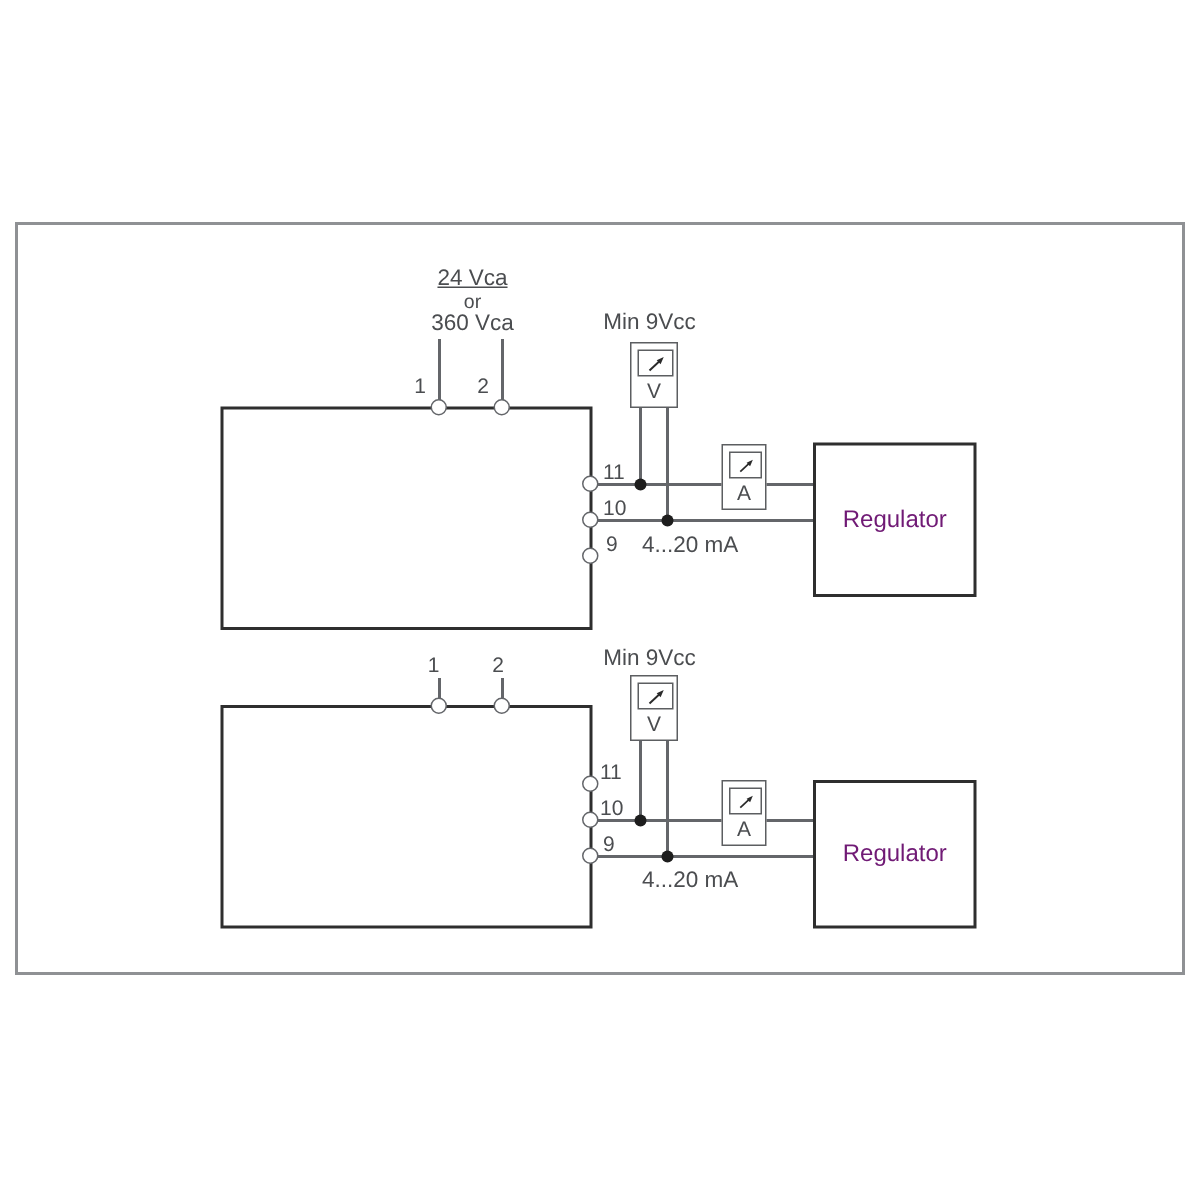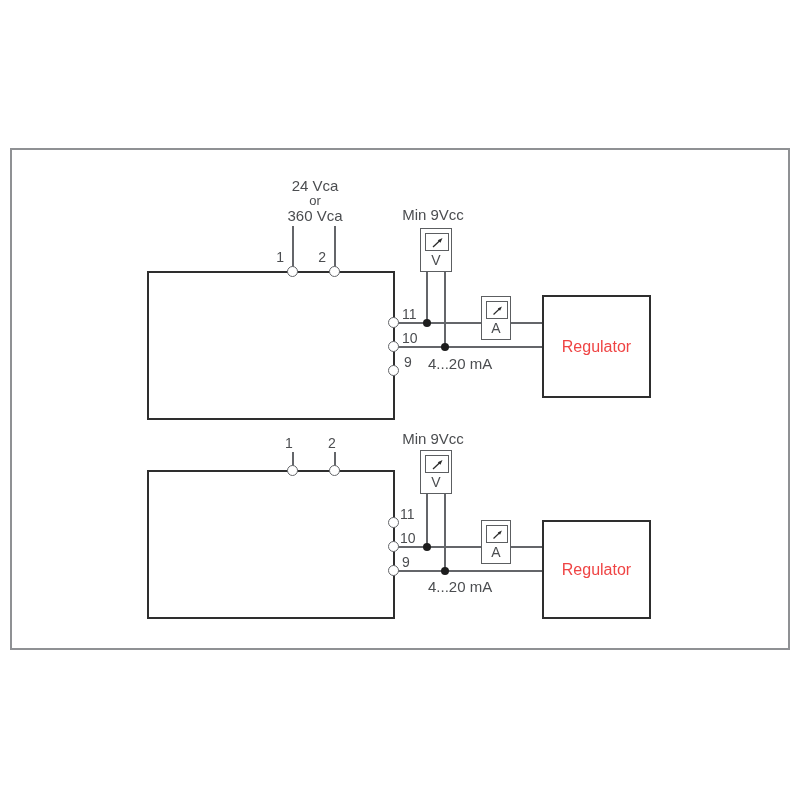--- a/index.html
+++ b/index.html
@@ -3,21 +3,21 @@
 <meta charset="utf-8">
 <style>
   html,body{margin:0;padding:0;background:#ffffff;}
   .canvas{
     position:relative;width:800px;height:800px;background:#ffffff;overflow:hidden;
     font-family:"Liberation Sans", sans-serif;color:#4b4d50;
   }
   .abs{position:absolute;box-sizing:border-box;}
   .outer-border{border:2px solid #8f9194;background:transparent;}
   .device-box{border:2px solid #2e2e2e;background:#ffffff;}
-  .regulator-box{border:2px solid #2e2e2e;background:#ffffff;display:flex;align-items:center;justify-content:center;font-size:16px;color:#ef4444;}
+  .regulator-box{border:2px solid #2e2e2e;background:#ffffff;display:flex;align-items:center;justify-content:center;font-size:16px;color:#701a75;}
   .wire-h{height:2px;background:#64666a;}
   .wire-v{width:2px;background:#64666a;}
   .term-circle{width:11px;height:11px;border:1.5px solid #64666a;border-radius:50%;background:#ffffff;}
   .dot{width:8px;height:8px;border-radius:50%;background:#1d1d1d;}
   .meter{border:1.5px solid #5c5e61;background:#ffffff;}
   .meter-inner{position:absolute;left:4px;top:4px;width:22px;height:16px;border:1.5px solid #5c5e61;background:#ffffff;display:flex;align-items:center;justify-content:center;}
   .meter-letter{position:absolute;left:0;right:0;bottom:3px;text-align:center;font-size:14px;color:#4b4d50;}
   .lbl{font-size:15px;line-height:15px;white-space:nowrap;color:#4b4d50;}
   .lbl-sm{font-size:13px;line-height:14px;white-space:nowrap;color:#4b4d50;}
   .term-num{font-size:14px;line-height:14px;color:#4b4d50;}
@@ -26,21 +26,21 @@
 </style>
 </head>
 <body>
 
 <div class="canvas">
 
   <div class="abs outer-border" style="left:10px;top:148px;width:780px;height:502px;"></div>
 
   <div>
 
-    <div class="abs lbl t-center" style="left:265px;top:178px;width:100px;">24 Vca</div>
+    <div class="abs lbl t-center" style="left:265px;top:178px;width:100px;text-decoration:underline;">24 Vca</div>
     <div class="abs lbl-sm t-center" style="left:265px;top:194px;width:100px;">or</div>
     <div class="abs lbl t-center" style="left:265px;top:208px;width:100px;">360 Vca</div>
 
     <div class="abs wire-v" style="left:292px;top:226px;height:42px;"></div>
     <div class="abs wire-v" style="left:334px;top:226px;height:42px;"></div>
 
     <div class="abs term-num t-right" style="left:264px;top:250px;width:20px;">1</div>
     <div class="abs term-num t-right" style="left:306px;top:250px;width:20px;">2</div>
 
     <div class="abs device-box" style="left:147px;top:271px;width:248px;height:149px;"></div>

